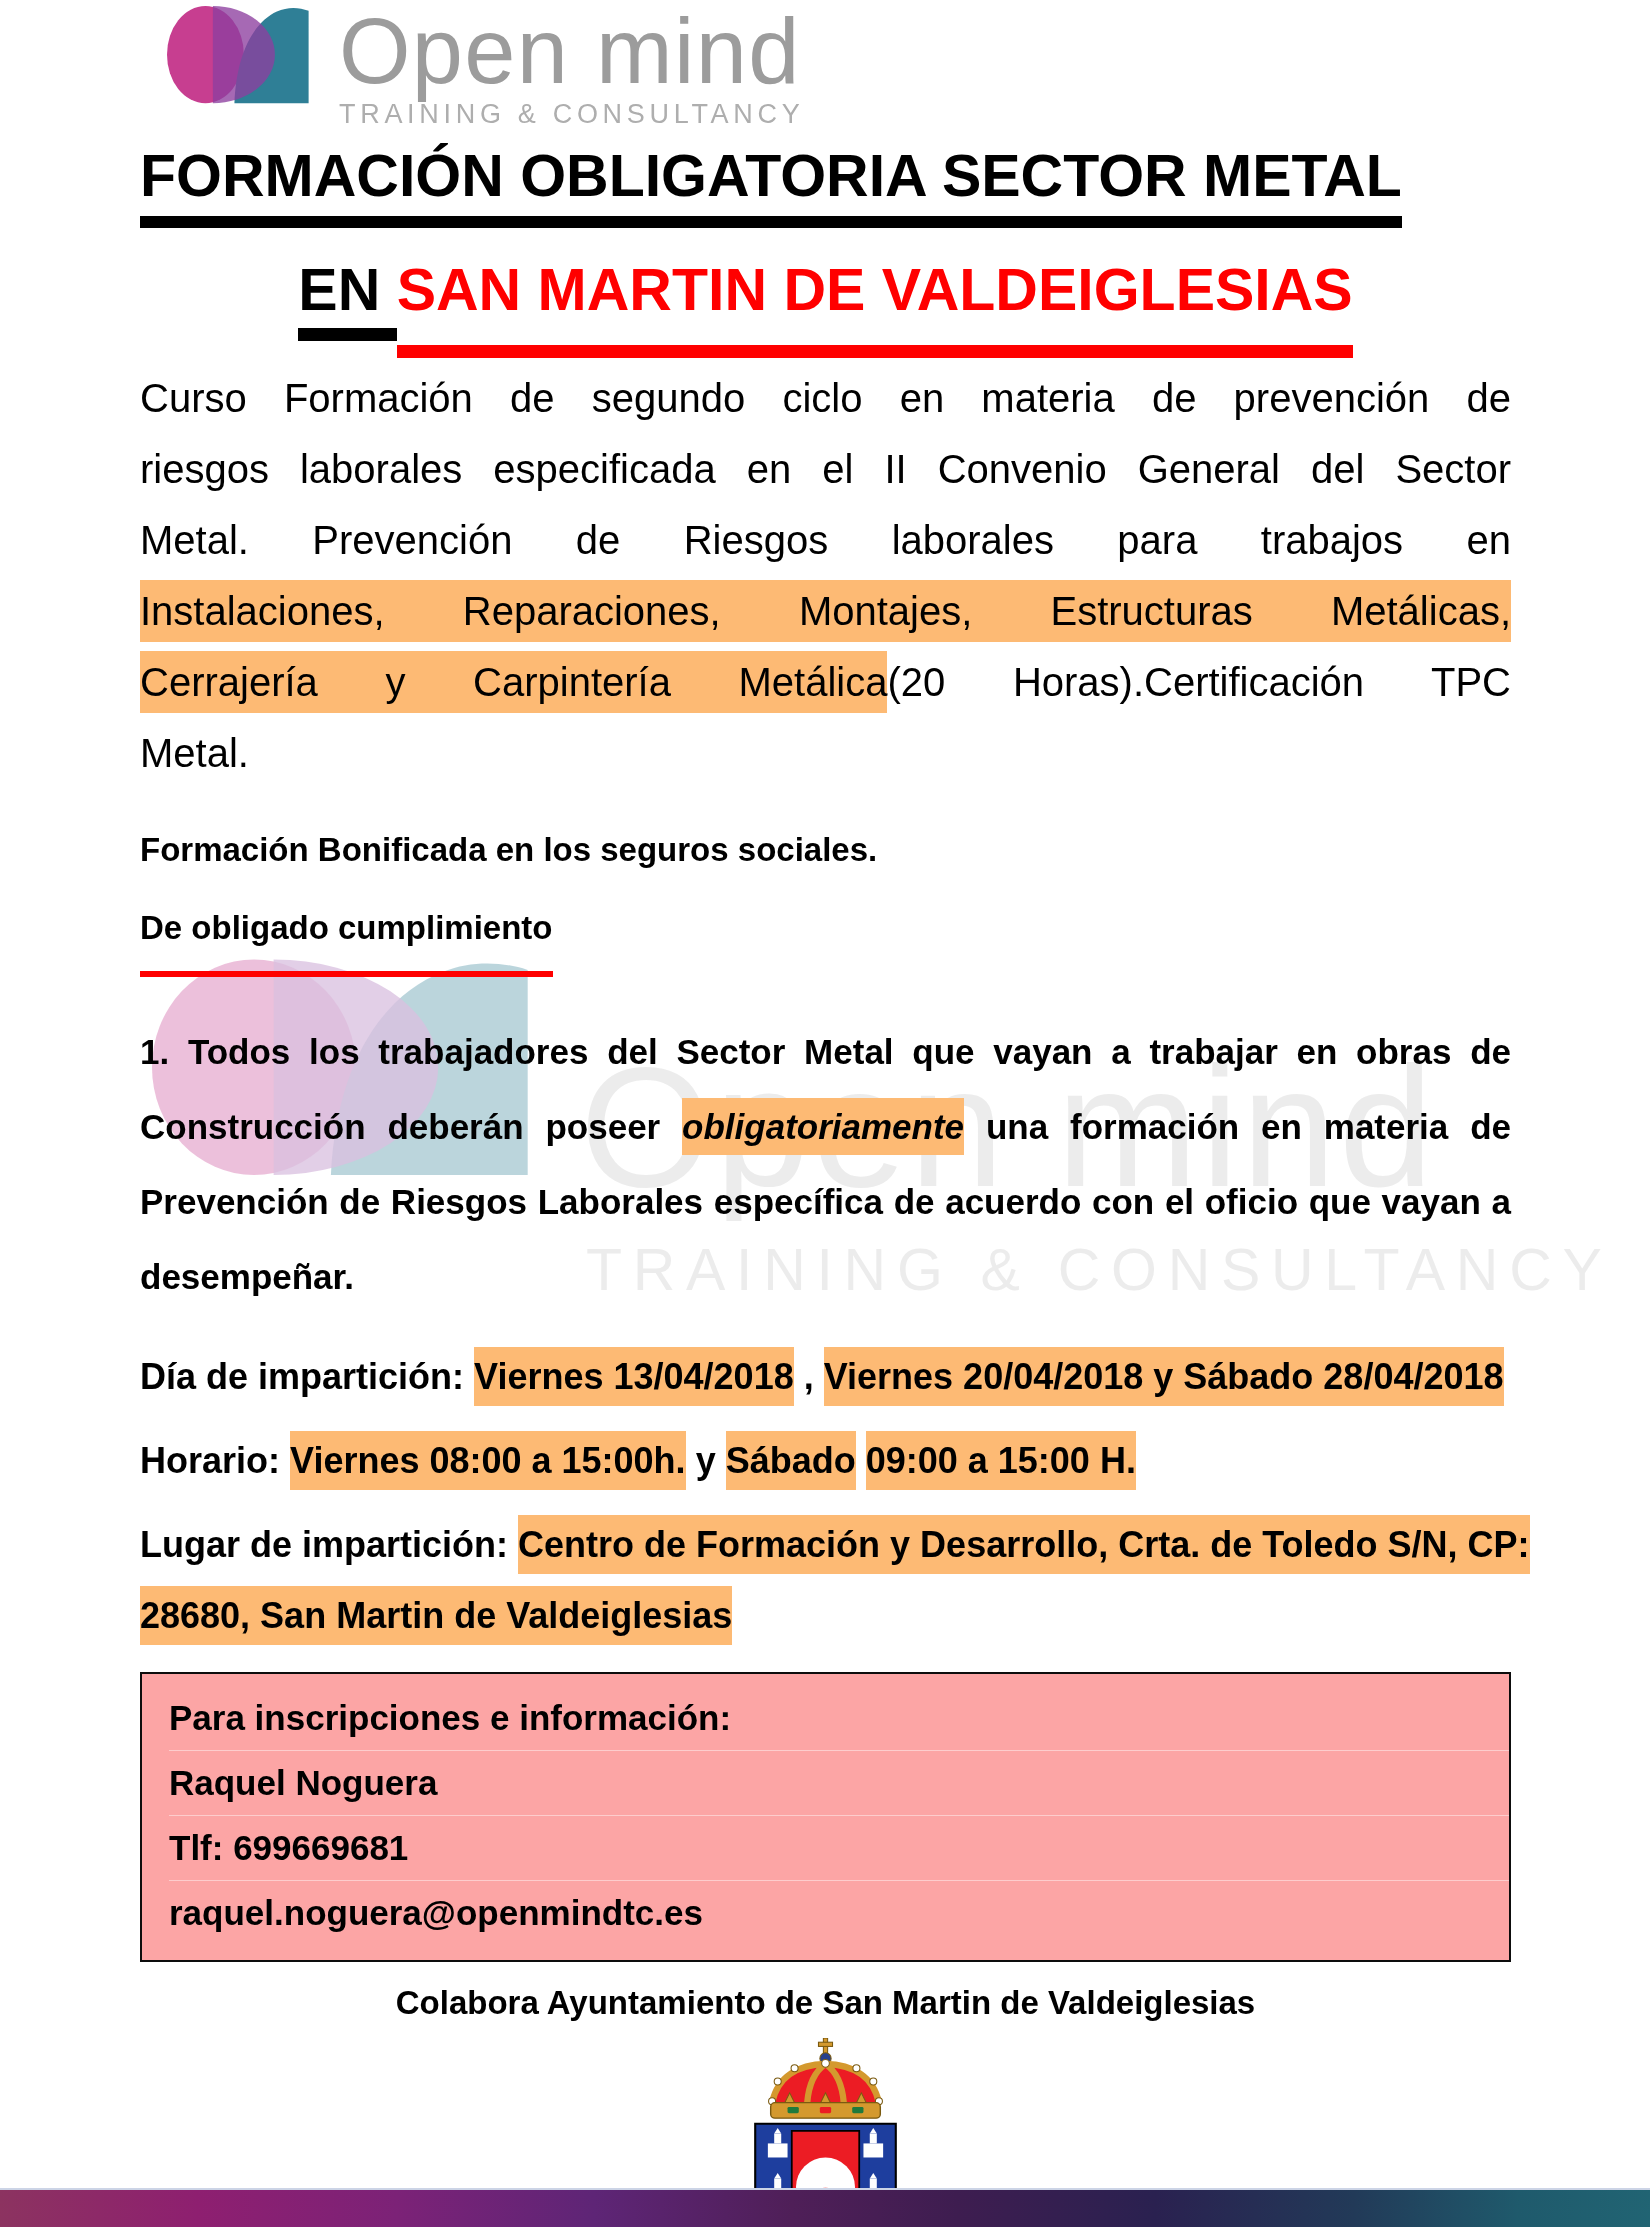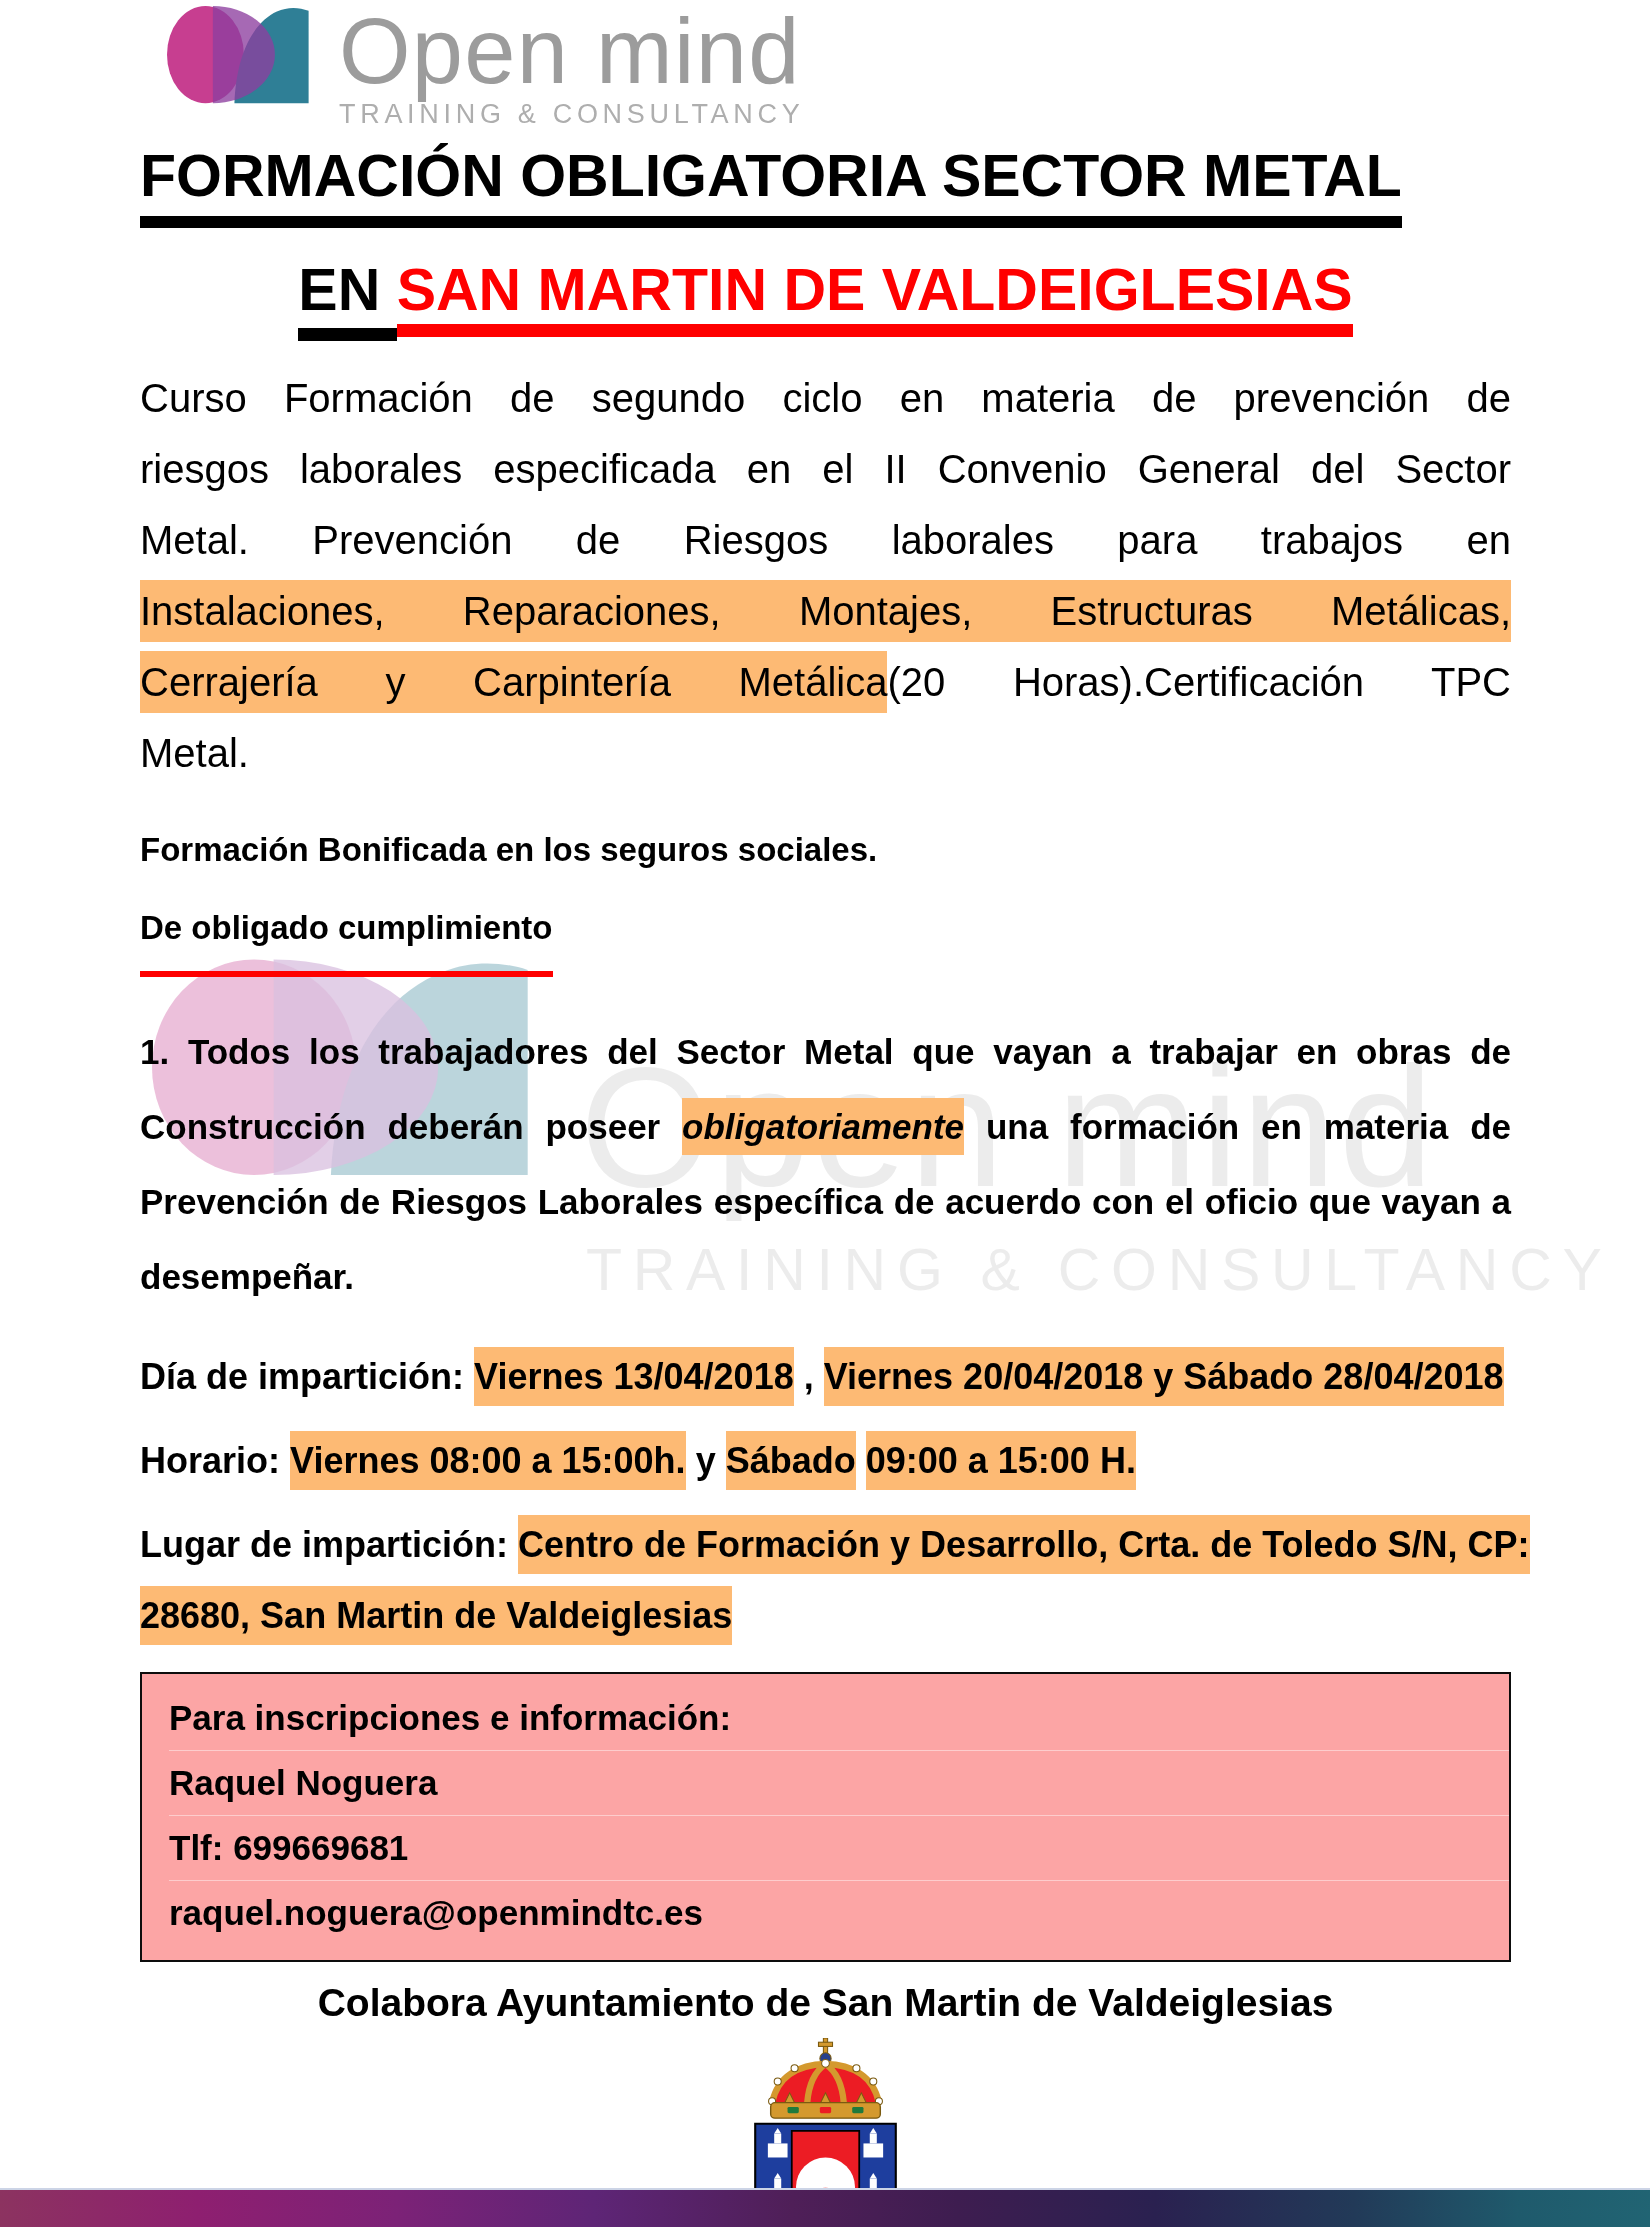--- a/index.html
+++ b/index.html
@@ -23,42 +23,42 @@
   .wm-brand{position:absolute;left:580px;top:1029px;font-size:170px;font-weight:400;
             color:rgba(160,160,160,0.20);letter-spacing:2.7px;z-index:0;}
   .wm-tag{position:absolute;left:586px;top:1236px;font-size:59px;font-weight:400;
           color:rgba(170,170,170,0.22);letter-spacing:10.7px;z-index:0;}
   
   .content{position:absolute;left:140px;top:0;width:1371px;z-index:1;}
   .title{margin-top:143px;text-align:left;font-size:59px;font-weight:bold;line-height:67px;}
   .title .u-black{border-bottom:12px solid #000;padding-bottom:6.7px;}
   .subtitle{margin-top:47px;text-align:center;font-size:59px;font-weight:bold;line-height:67px;}
   .subtitle .u-black{border-bottom:13.3px solid #000;padding-bottom:5.3px;}
-  .subtitle .u-red{border-bottom:13.3px solid #ff0000;padding-bottom:1px;margin-top:16px;}
+  .subtitle .u-red{border-bottom:13.3px solid #ff0000;padding-bottom:22px;margin-top:16px;}
   .red{color:#ff0000;}
   .intro{margin-top:39px;font-size:40px;font-weight:normal;}
   .intro .line{line-height:71px;}
   .item1{margin-top:37px;font-size:35px;font-weight:bold;}
   .item1 .line{line-height:75px;}
   .line{text-align:justify;text-align-last:justify;}
   .line.noj{text-align:left;text-align-last:left;}
   .hl{background:#fdba74;padding:9.3px 0;}
   .it{font-style:italic;}
   .small-bold{margin-top:41px;font-size:33px;font-weight:bold;line-height:39px;white-space:pre;}
   .obligado{margin-top:39px;font-size:33px;font-weight:bold;line-height:39px;display:inline-block;
             border-bottom:6.7px solid #ff0000;padding-bottom:24px;}
   .label-line{margin-top:41px;font-size:36px;font-weight:bold;line-height:43px;white-space:pre;}
   .lugar2{margin-top:28px;}
   
   .contact-box{margin-top:35px;background:#fca5a5;border:2.7px solid #0d0d0d;
                padding:12px 0 14.7px 27px;font-size:35px;font-weight:bold;}
   .contact-box .row{line-height:64px;white-space:pre;border-bottom:1.3px solid rgba(255,255,255,0.45);}
   .contact-box .row:last-child{border-bottom:none;}
   
-  .colabora{margin-top:17.3px;text-align:center;font-size:39px;font-weight:bold;line-height:48px;}
+  .colabora{margin-top:17.3px;text-align:center;font-size:33px;font-weight:bold;line-height:48px;}
   .escudo-wrap{margin-top:10.7px;text-align:center;}
   .escudo{width:173px;height:246px;}
   
   .footer-bar{position:absolute;left:0;bottom:0;width:1651px;height:37px;z-index:2;
     border-top:2px solid #ccd4e6;
     background:linear-gradient(90deg,#8c3360 0%,#8e1f70 12%,#7c2277 24%,#5e2576 36%,
                #4f1f58 48%,#3e1d50 58%,#2a2150 70%,#223a58 82%,#1f5a6c 92%,#216473 100%);}
 </style>
 </head>
 <body>

